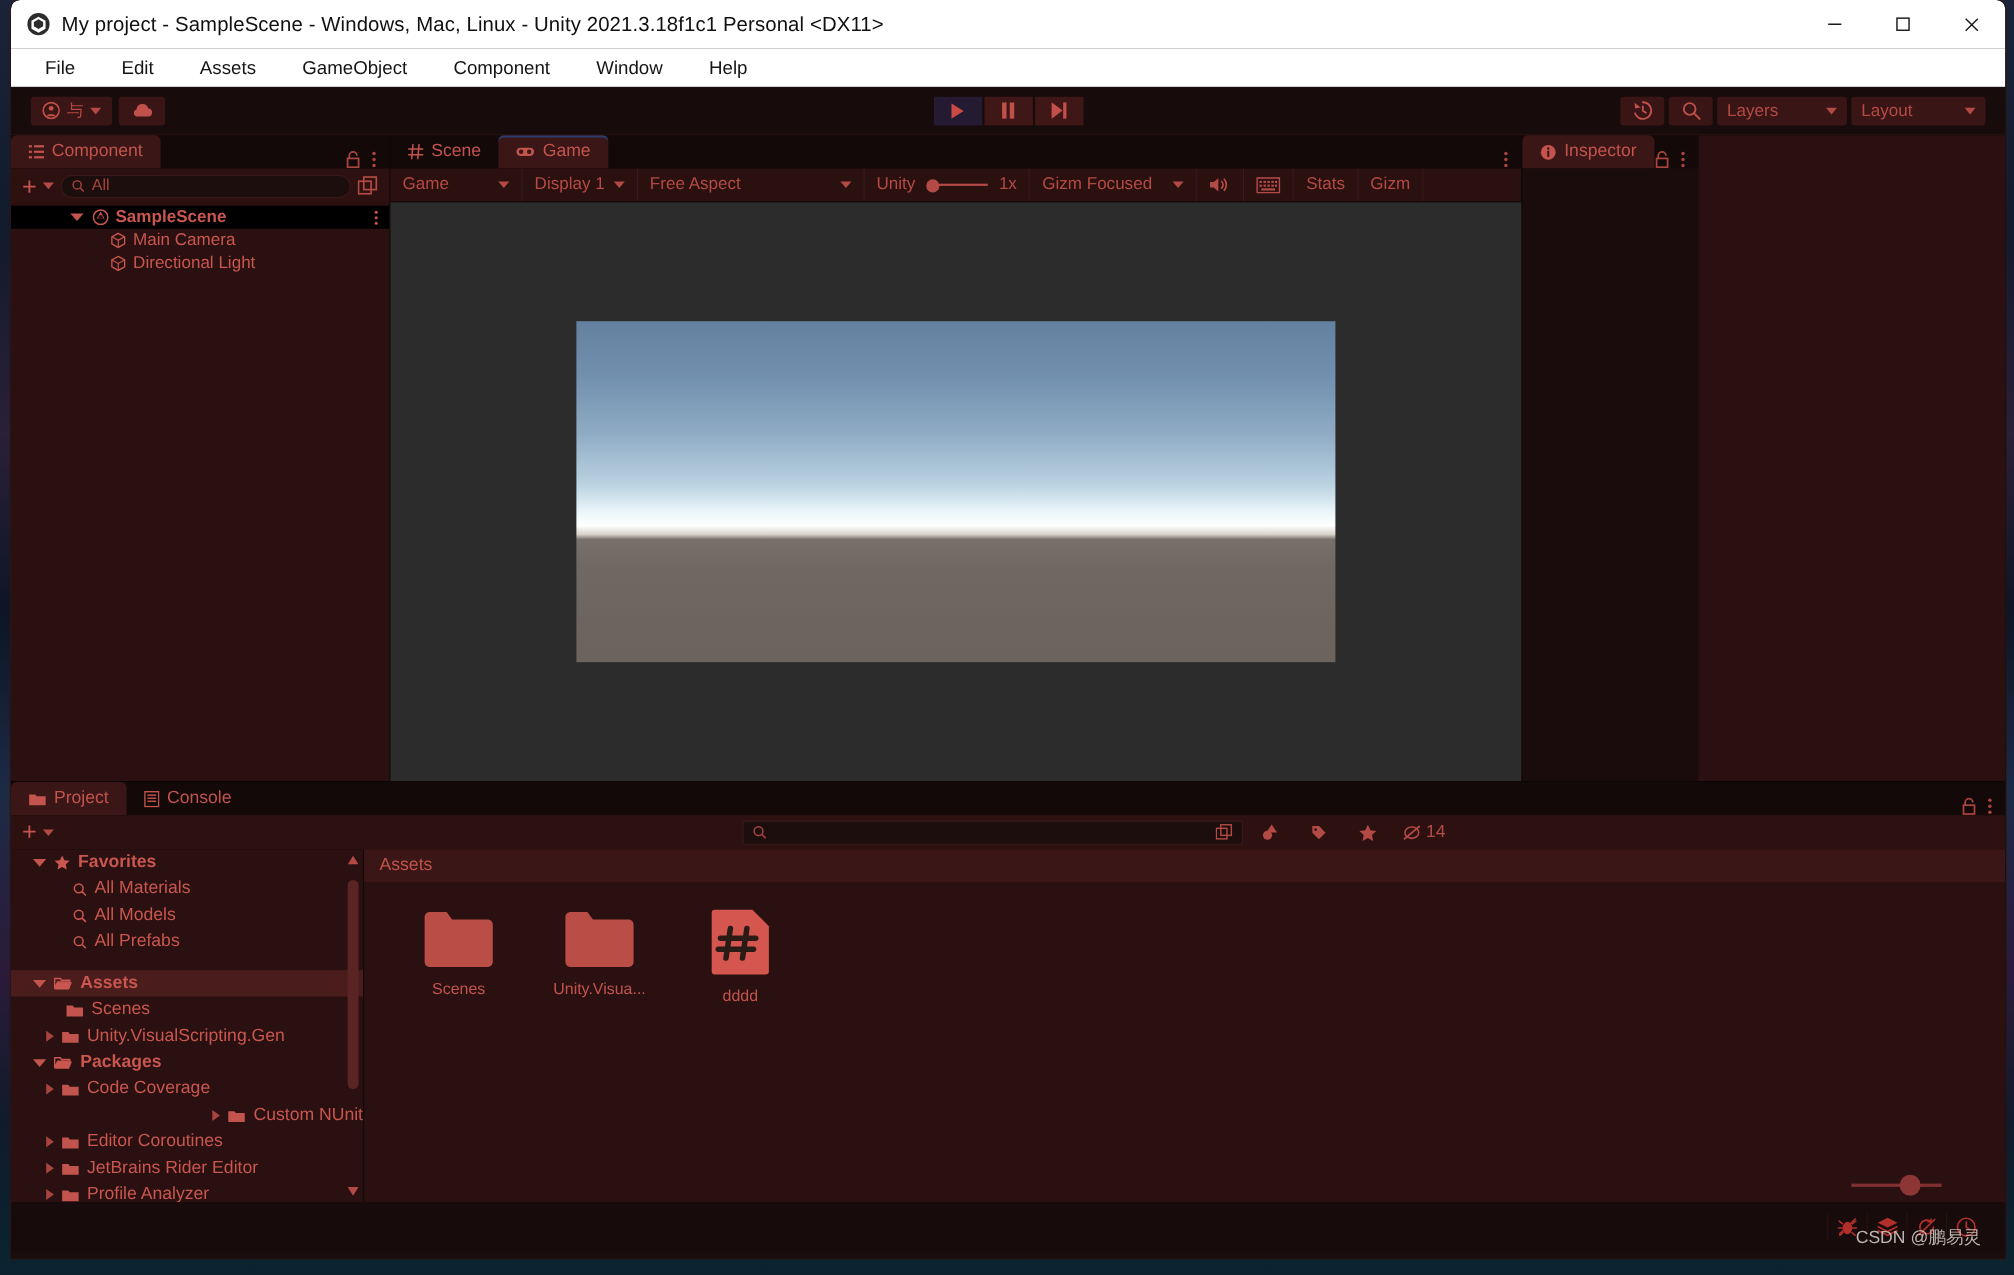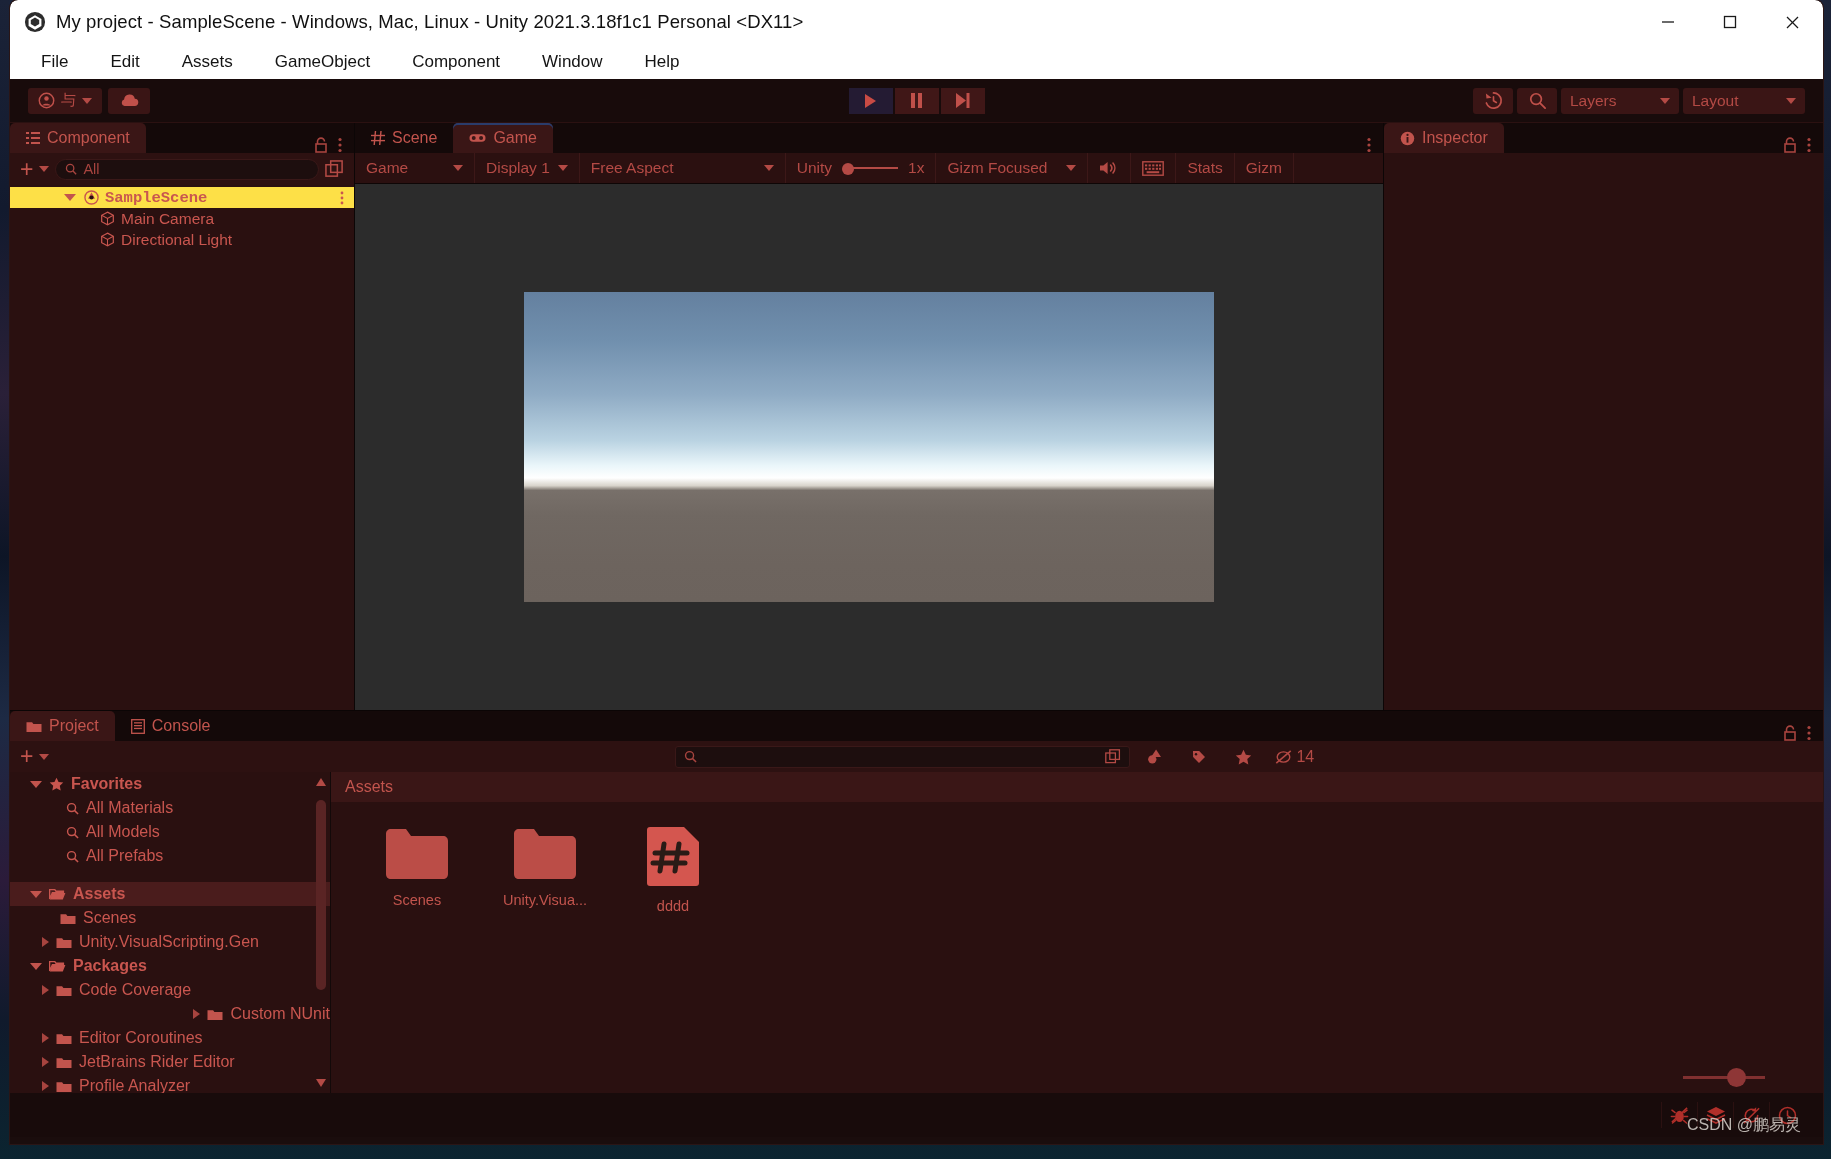--- a/index.html
+++ b/index.html
@@ -87,21 +87,21 @@
   .ptab-icons { margin-left:auto; display:flex; align-items:center; gap:10px; padding-right:12px; color:#a8443f; }
   .hrow2 { height:32px; background:#2d1111; display:flex; align-items:center; gap:6px; padding:0 10px; }
   .plus { color:#c2544d; font-size:23px; line-height:1; }
   .search-field {
     flex:1; height:21px; background:#1d0e0e; border-radius:11px; display:flex;
     align-items:center; gap:6px; padding:0 9px; border:1px solid #3a1818;
   }
   .search-field .ph { font-size:14.5px; color:#a8443f; }
   .hier-tree { flex:1; background:#2a1010; padding-top:2px; overflow:hidden; }
   .hitem { height:21px; display:flex; align-items:center; gap:6px; font-size:15.5px; color:#c9564f; padding-left:10px; }
-  .hitem.sel { background:#fde047; font-weight:bold;font-family:Liberation Mono, monospace; }
+  .hitem.sel { background:#000000; font-weight:bold; }
   .tri { width:0;height:0;border-left:6px solid transparent;border-right:6px solid transparent;border-top:7px solid #c2544d; }
   .tri-r { width:0;height:0;border-top:5px solid transparent;border-bottom:5px solid transparent;border-left:7px solid #a8443f; }
   
   #gamepanel { flex:1; background:#160a0a; display:flex; flex-direction:column; }
   #game-toolbar {
     height:31px; background:#2b1010; display:flex; align-items:center;
     font-size:15.5px; color:#b44a45; overflow:hidden; border-bottom:1px solid #0e0606;
   }
   .gt-seg { display:flex; align-items:center; gap:8px; padding:0 11px; height:31px;
             border-right:1px solid #3d1818; white-space:nowrap; }
@@ -110,21 +110,21 @@
   #render {
     width:690px; height:310px;
     background:
       linear-gradient(180deg,
         #64809f 0%, #7190ae 16%, #8fabc4 33%, #bad3e2 48%,
         #eaf6fa 56%, #ffffff 60%, #d8d3cb 62.5%,
         #78706a 64%, #706862 72%, #6d645e 88%, #6c635d 100%);
   }
   
   #inspector { width:440px; background:#1a0c0c; border-left:1px solid #0c0606;
-               display:flex; flex-direction:column; }
+               display:flex; }
   #insp-body { flex:1; background:#2a1010; }
   
   #project { height:383px; background:#1a0c0c; display:flex; flex-direction:column;
              border-top:1px solid #0b0505; }
   #proj-toolbar { height:31px; background:#2d1111; display:flex; align-items:center; padding:0 10px; gap:6px; }
   #proj-search {
     flex:1; max-width:455px; height:22px; background:#1d0e0e; border-radius:3px;
     display:flex; align-items:center; padding:0 8px; border:1px solid #3a1818;
     margin-left:620px;
   }

